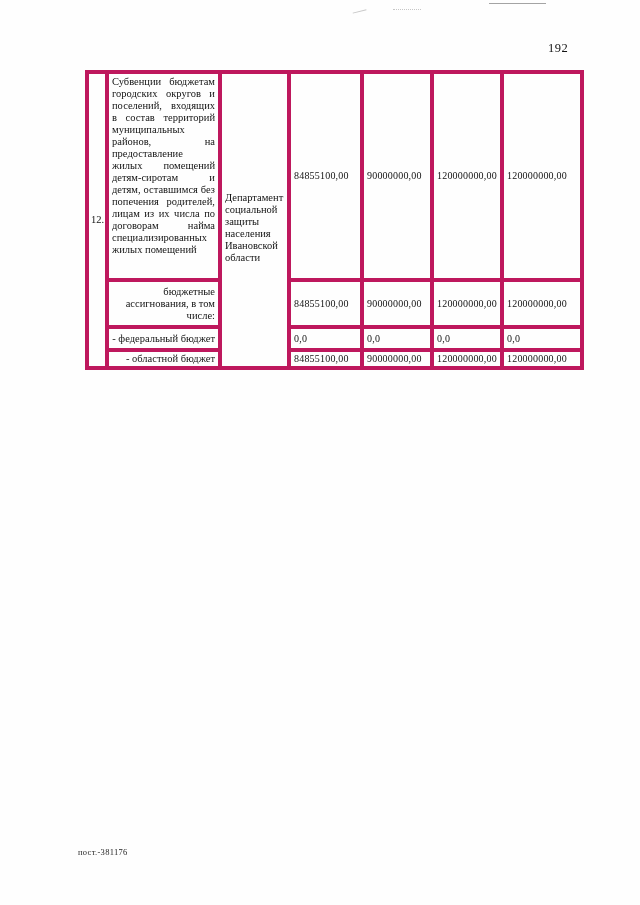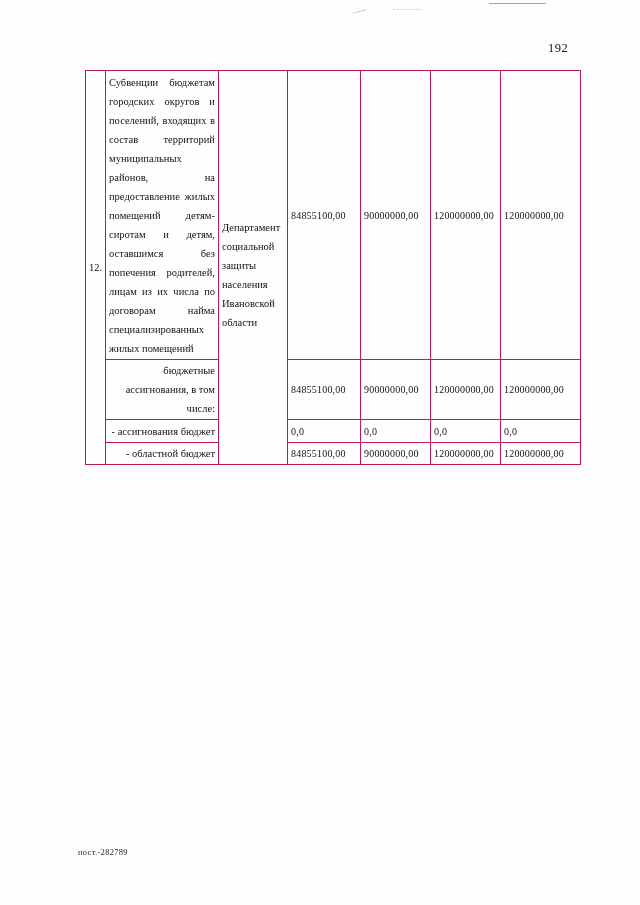--- a/index.html
+++ b/index.html
@@ -22,23 +22,23 @@
   }
   .budget-table {
     position: absolute;
     top: 70px;
     left: 85px;
     width: 495px;
     border-collapse: collapse;
     table-layout: fixed;
   }
   .budget-table td {
-    border: 1px solid #be185d;
+    border: 4px solid #be185d;
     font-size: 10.5px;
-    line-height: 19px;
+    line-height: 12px;
     vertical-align: middle;
     padding: 1px 3px;
     overflow: hidden;
   }
   td.rowno {
     text-align: right;
     padding-left: 2px;
     font-size: 10.5px;
     vertical-align: middle;
   }
@@ -129,31 +129,31 @@
         <td class="val">120000000,00</td>
       </tr>
       <tr class="r2">
         <td class="sub">бюджетные ассигнования, в том числе:</td>
         <td class="val">84855100,00</td>
         <td class="val">90000000,00</td>
         <td class="val">120000000,00</td>
         <td class="val">120000000,00</td>
       </tr>
       <tr class="r3">
-        <td class="sub">- ассигнования бюджет</td>
+        <td class="sub">- федеральный бюджет</td>
         <td class="val">0,0</td>
         <td class="val">0,0</td>
         <td class="val">0,0</td>
         <td class="val">0,0</td>
       </tr>
       <tr class="r4">
         <td class="sub">- областной бюджет</td>
         <td class="val">84855100,00</td>
         <td class="val">90000000,00</td>
         <td class="val">120000000,00</td>
         <td class="val">120000000,00</td>
       </tr>
     </tbody>
   </table>
 
-  <div class="footer-stamp">пост.-282789</div>
+  <div class="footer-stamp">пост.-381176</div>
 
 </div>
 
 </body></html>

